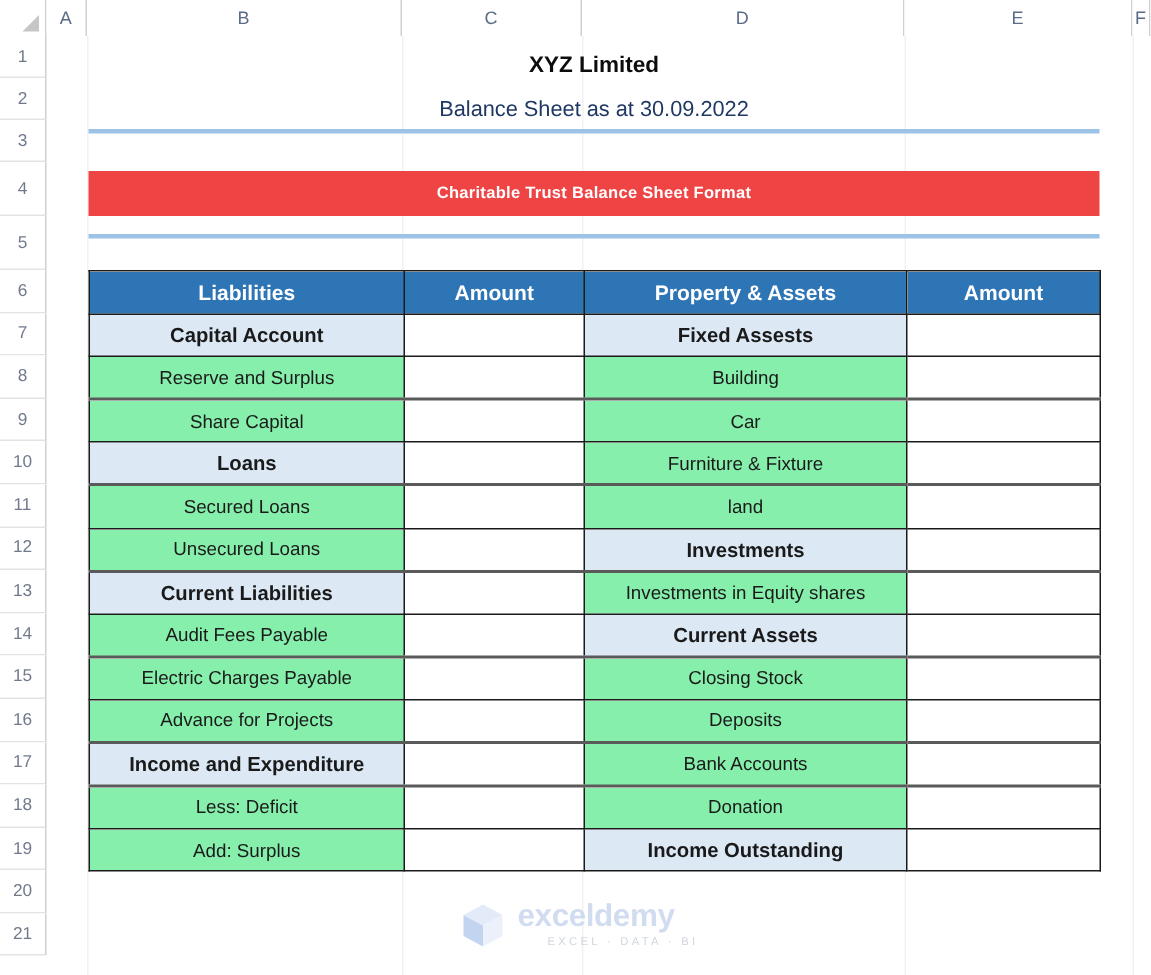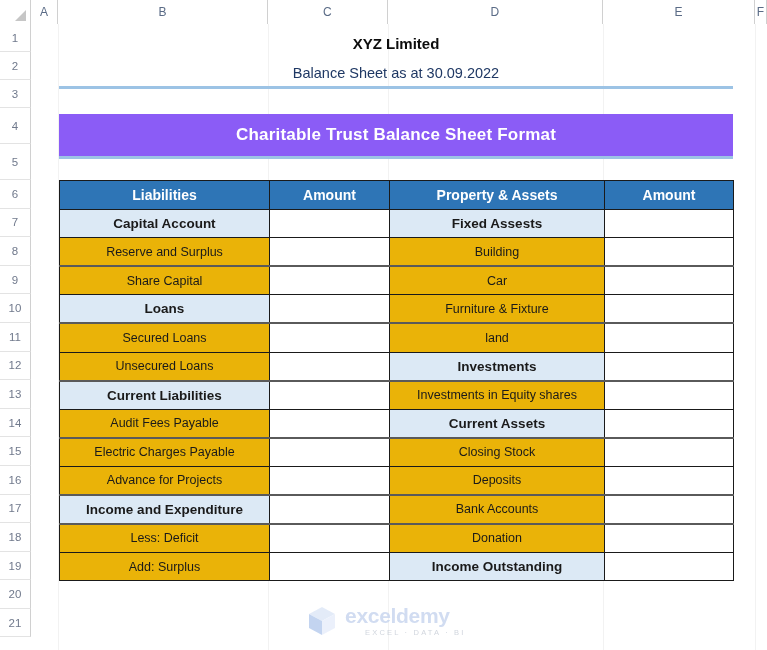--- a/index.html
+++ b/index.html
@@ -136,27 +136,27 @@
     height: 3px;
     background: #9CC3E5;
   }
 
   
   .banner {
     position: absolute;
     left: 59px;
     top: 114px;
     width: 674px;
-    height: 42px;
-    background: #8b5cf6;
+    height: 30px;
+    background: #ef4444;
     display: flex;
     align-items: center;
     justify-content: center;
     color: #ffffff;
-    font-size: 17px;
+    font-size: 11px;
     font-weight: bold;
     letter-spacing: .2px;
     box-sizing: border-box;
   }
   .banner-rule {
     position: absolute;
     left: 59px;
     top: 156px;
     width: 674px;
     height: 3px;
@@ -174,21 +174,21 @@
   }
   .tbl td, .tbl th {
     height: 28.6px;
     padding: 0 4px;
     text-align: center;
     vertical-align: middle;
     font-size: 12.5px;
     color: #1a1a1a;
     box-sizing: border-box;
     border: 1px solid #1a1a1a;
-    background: #eab308;
+    background: #86efac;
     overflow: hidden;
     white-space: nowrap;
   }
   .tbl th {
     background: #2E75B6;
     color: #ffffff;
     font-size: 14px;
     font-weight: bold;
     border-color: #1a1a1a;
   }
@@ -205,21 +205,20 @@
   }
 
   
   .watermark {
     position: absolute;
     left: 305px;
     top: 600px;
     width: 175px;
     height: 42px;
     display: flex;
-    align-items: center;
     gap: 6px;
     opacity: .85;
     pointer-events: none;
   }
   .wm-text { display: flex; flex-direction: column; line-height: 1; }
   .wm-name {
     font-size: 21px;
     font-weight: bold;
     color: #c9d6ef;
     letter-spacing: -.3px;

